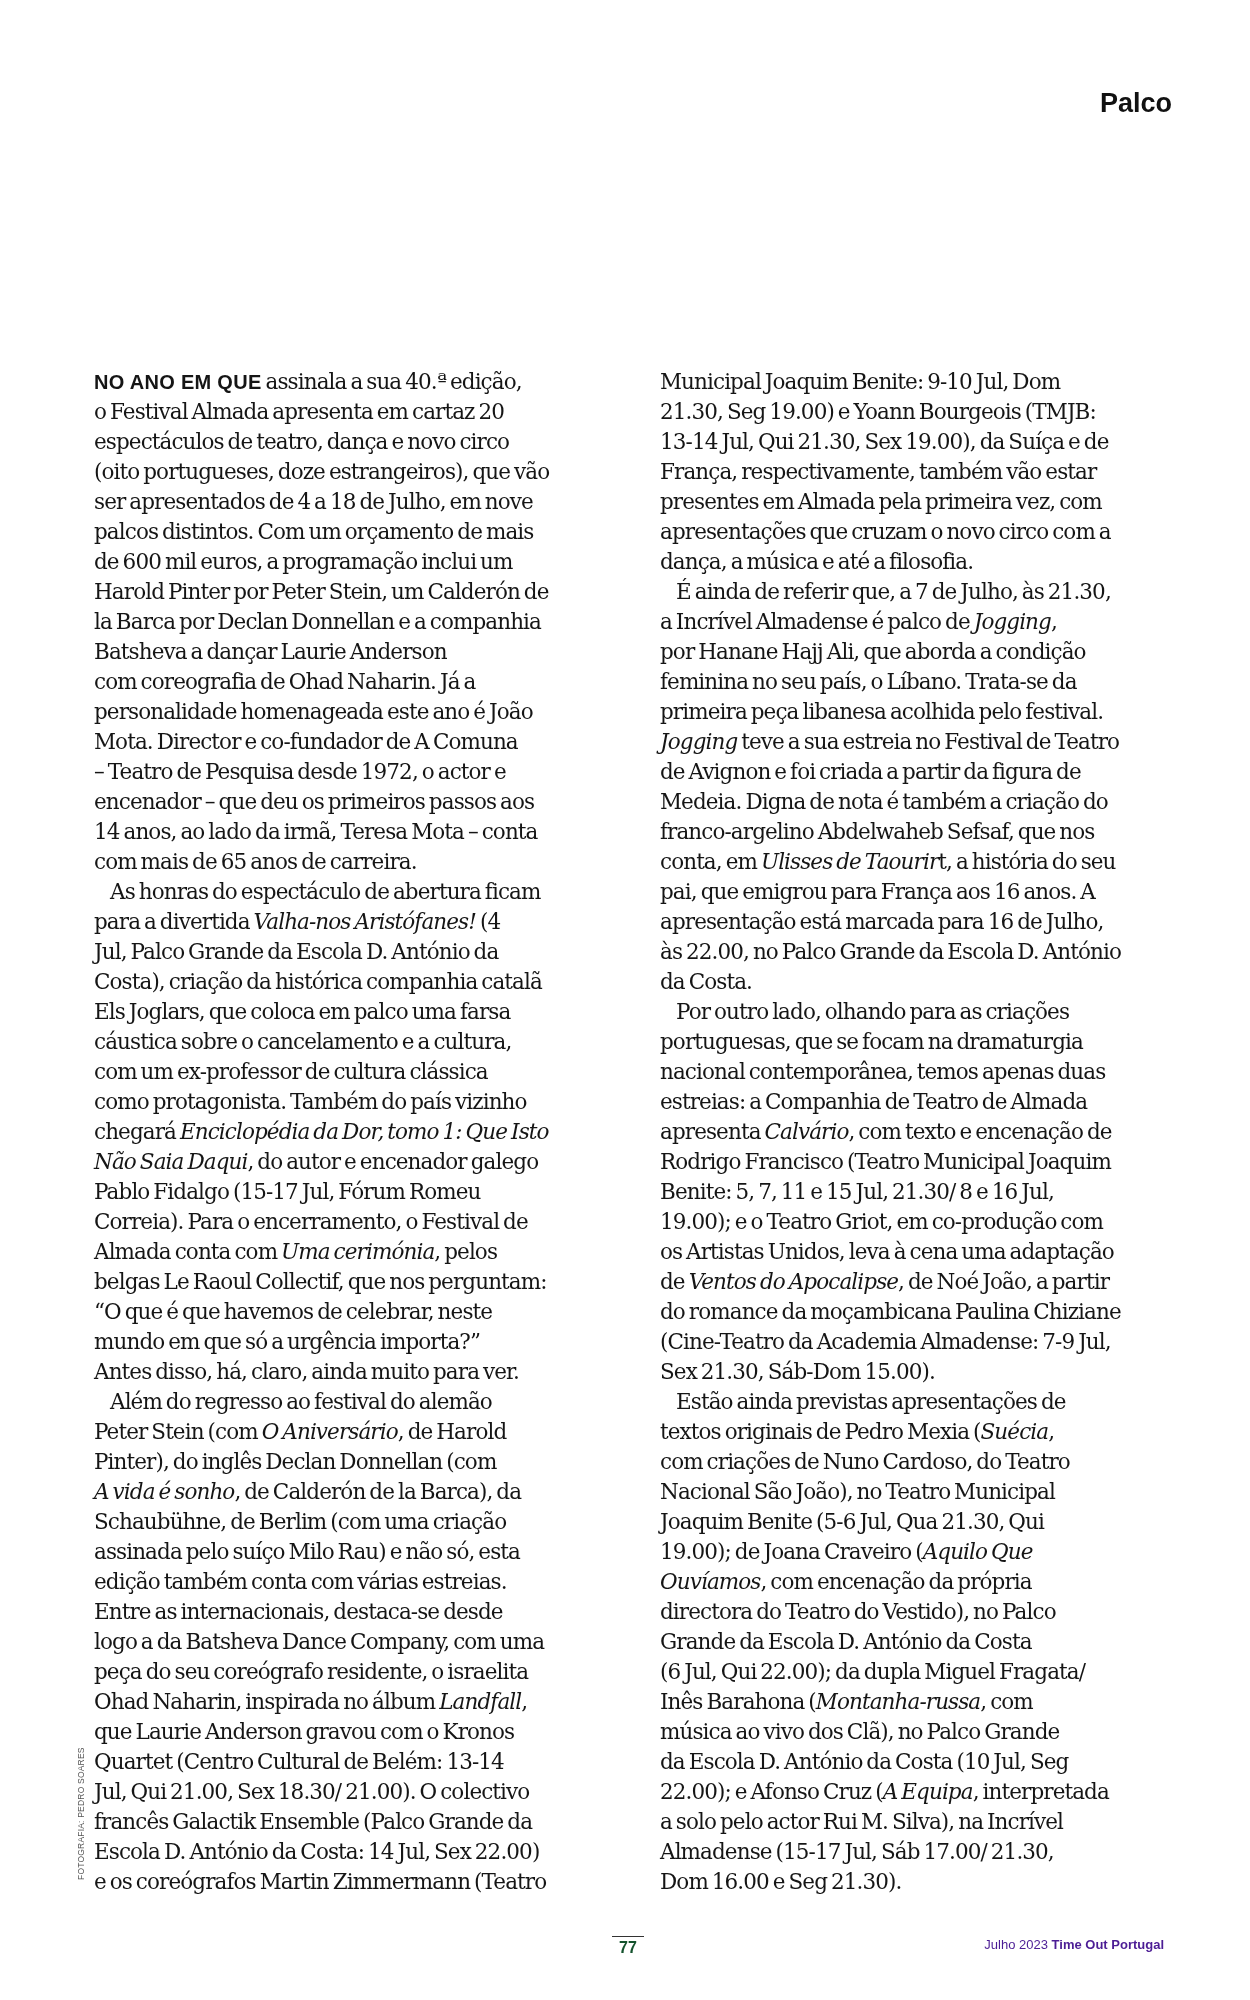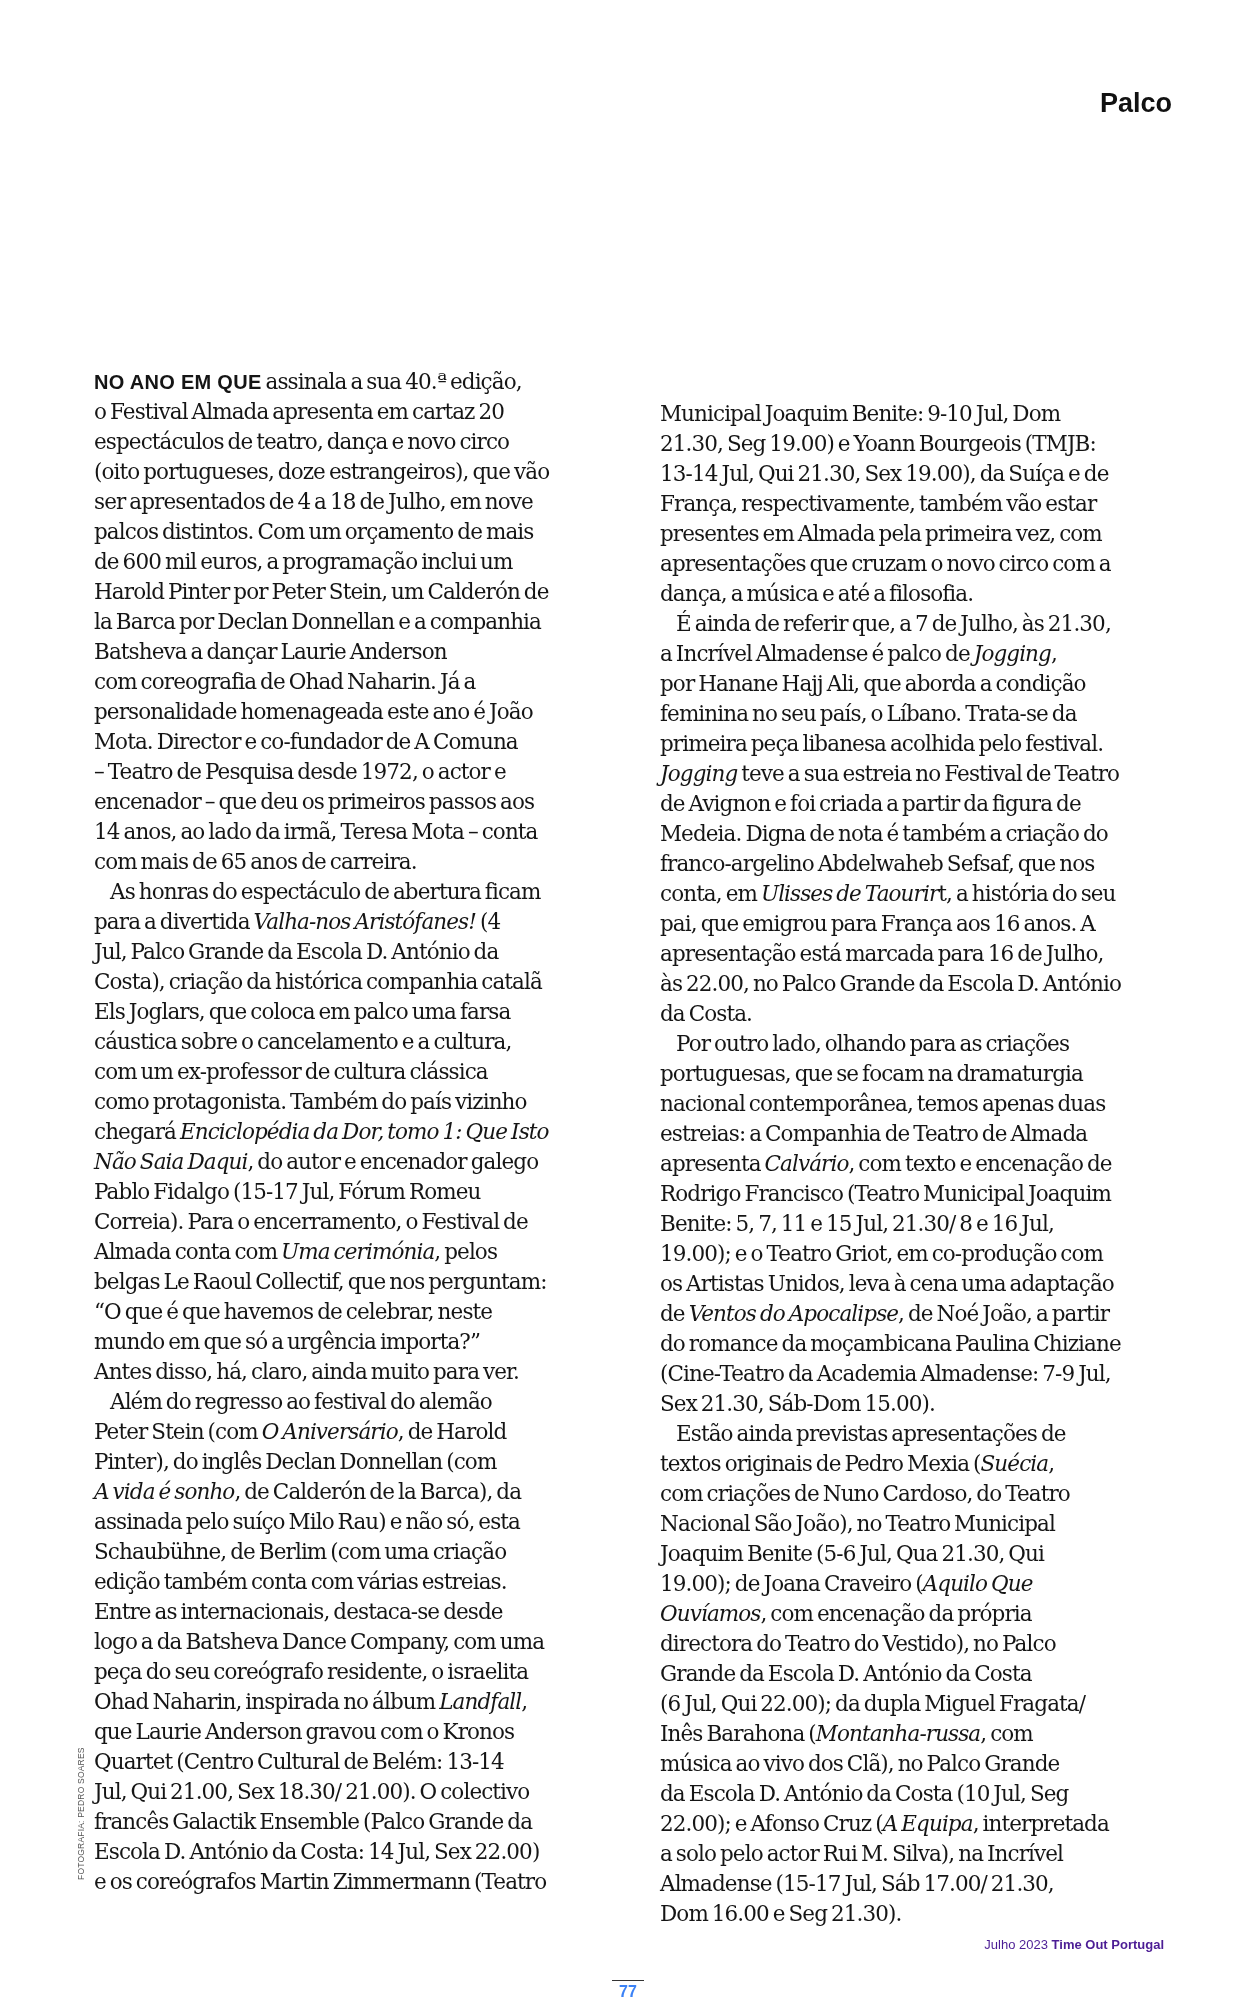--- a/index.html
+++ b/index.html
@@ -13,38 +13,38 @@
       font-size: 27px; color: #111;
     }
     .column {
       position: absolute; top: 362px;
       font-family: "DejaVu Serif", serif;
       font-size: 21.5px; line-height: 39px; letter-spacing: -0.9px;
       word-spacing: -2px;
       white-space: nowrap;
     }
     .col-left { left: 94px; width: 510px; }
-    .col-right { left: 660px; width: 520px; margin-top: 32px; }
+    .col-right { left: 660px; width: 520px; }
     .line { display: block; height: 30px; }
     .line.indent { padding-left: 16px; }
     .lead {
       font-family: "Liberation Sans", sans-serif; font-weight: bold;
       font-size: 20px; letter-spacing: 0.3px; word-spacing: 0;
     }
     em { font-style: italic; text-align: right; }
     .photo-credit {
       position: absolute; left: 76px; top: 1880px;
       transform: rotate(-90deg); transform-origin: left top;
       font-family: "Liberation Sans", sans-serif; font-size: 8.5px;
       color: #555; letter-spacing: 0.2px; white-space: nowrap;
     }
     .page-number {
-      position: absolute; left: 612px; top: 1980px;
+      position: absolute; left: 612px; top: 1936px;
       font-family: "Liberation Sans", sans-serif; font-weight: bold;
-      font-size: 16px; color: #3b82f6;
+      font-size: 16px; color: #14532d;
       border-top: 1.5px solid #333; padding-top: 2px; width: 32px; text-align: center;
     }
     .footer-right {
       position: absolute; right: 86px; top: 1937px;
       font-family: "Liberation Sans", sans-serif; font-size: 13px; color: #4c1d95;
     }
     .footer-right .brand { font-weight: bold; }
   </style>
 </head>
 <body>
@@ -83,22 +83,22 @@
     <span class="line">Correia). Para o encerramento, o Festival de</span>
     <span class="line"><span>Almada conta com </span><em>Uma cerimónia</em><span>, pelos</span></span>
     <span class="line">belgas Le Raoul Collectif, que nos perguntam:</span>
     <span class="line">“O que é que havemos de celebrar, neste</span>
     <span class="line">mundo em que só a urgência importa?”</span>
     <span class="line">Antes disso, há, claro, ainda muito para ver.</span>
     <span class="line indent">Além do regresso ao festival do alemão</span>
     <span class="line"><span>Peter Stein (com </span><em>O Aniversário</em><span>, de Harold</span></span>
     <span class="line">Pinter), do inglês Declan Donnellan (com</span>
     <span class="line"><span></span><em>A vida é sonho</em><span>, de Calderón de la Barca), da</span></span>
+    <span class="line">Schaubühne, de Berlim (com uma criação</span>
     <span class="line">assinada pelo suíço Milo Rau) e não só, esta</span>
-    <span class="line">Schaubühne, de Berlim (com uma criação</span>
     <span class="line">edição também conta com várias estreias.</span>
     <span class="line">Entre as internacionais, destaca-se desde</span>
     <span class="line">logo a da Batsheva Dance Company, com uma</span>
     <span class="line">peça do seu coreógrafo residente, o israelita</span>
     <span class="line"><span>Ohad Naharin, inspirada no álbum </span><em>Landfall</em><span>,</span></span>
     <span class="line">que Laurie Anderson gravou com o Kronos</span>
     <span class="line">Quartet (Centro Cultural de Belém: 13-14</span>
     <span class="line">Jul, Qui 21.00, Sex 18.30/ 21.00). O colectivo</span>
     <span class="line">francês Galactik Ensemble (Palco Grande da</span>
     <span class="line">Escola D. António da Costa: 14 Jul, Sex 22.00)</span>

